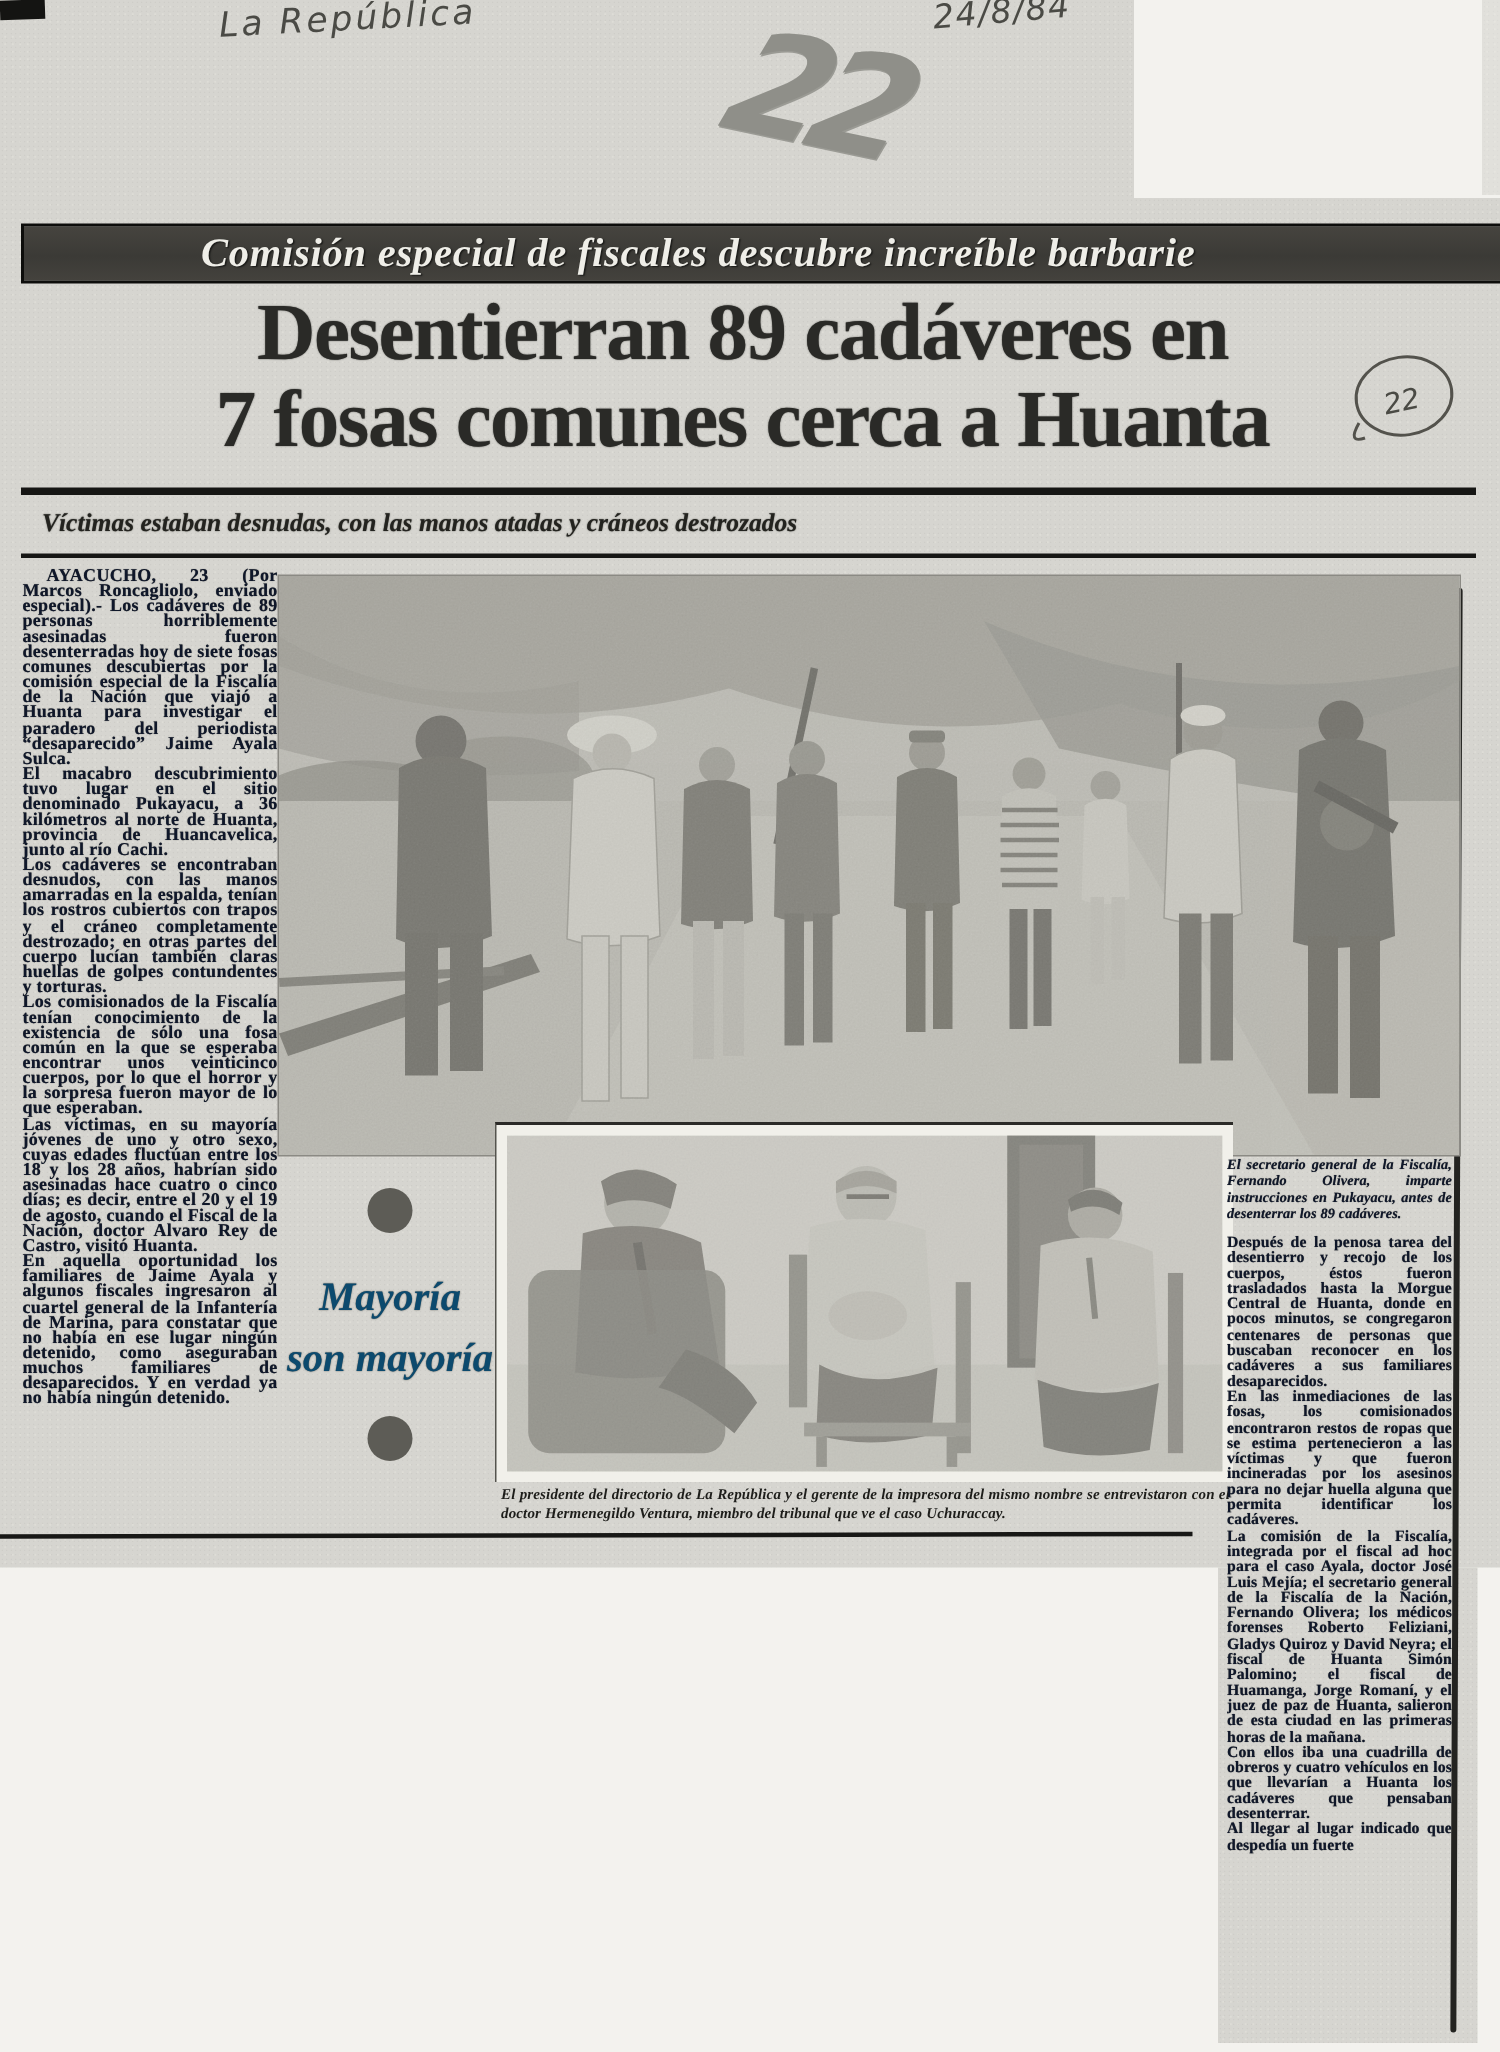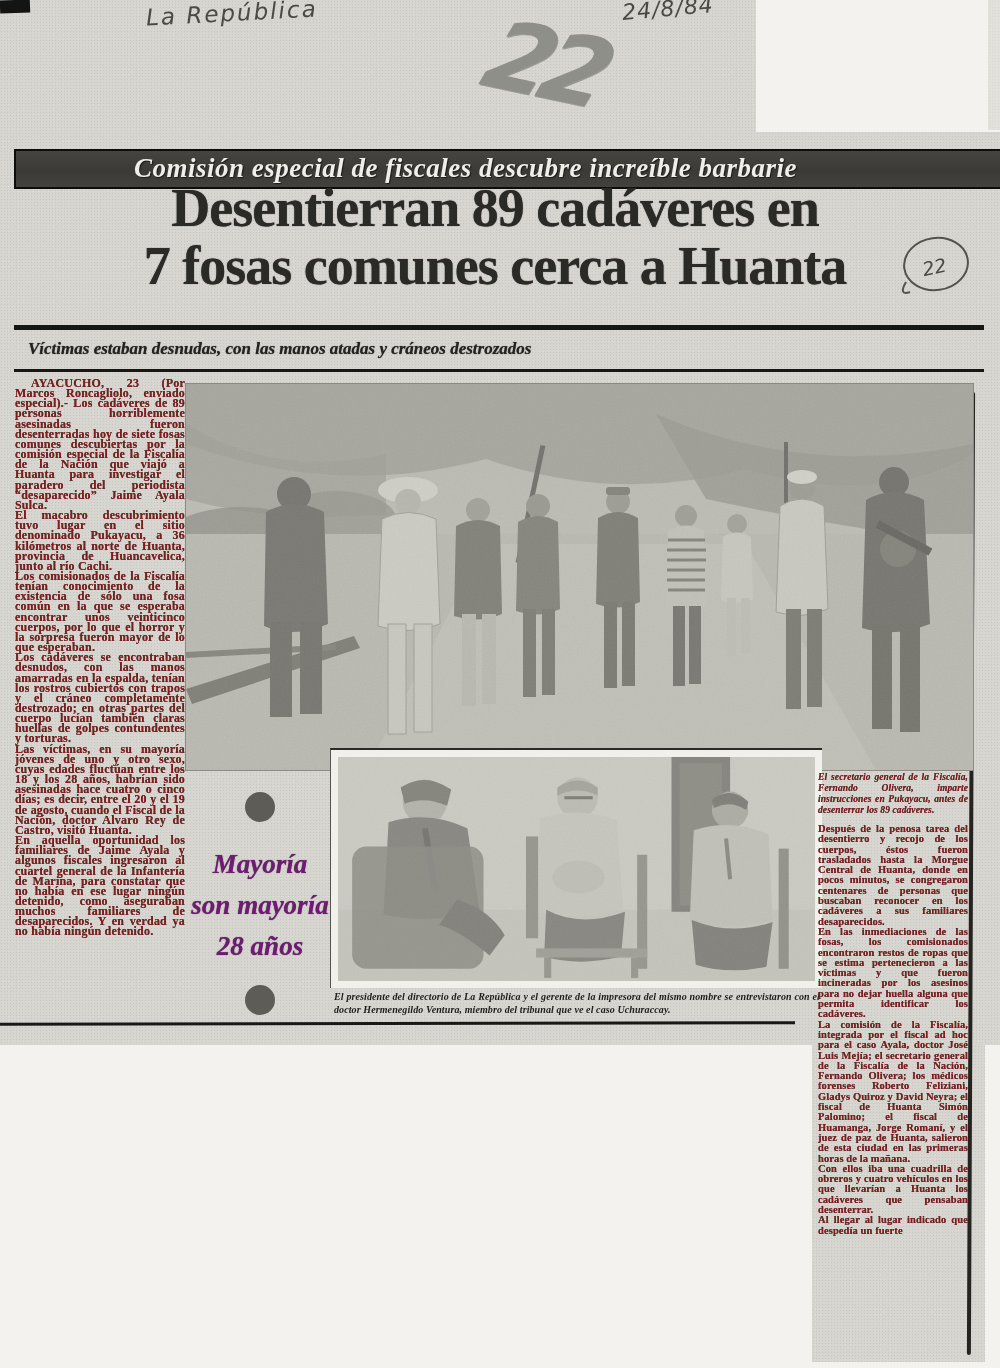--- a/index.html
+++ b/index.html
@@ -31,36 +31,36 @@
     left:14px;top:149px;width:966px;height:36px;
     background:linear-gradient(180deg,#46443f,#3b3a36 55%,#44423d);
     border:2px solid #0d0d0b;
     color:#efeee8;font-style:italic;font-weight:bold;font-size:27px;line-height:35px;
     padding-left:118px;letter-spacing:.5px;
     text-shadow:1px 1px 1px #1a1a18;
     white-space:nowrap;overflow:hidden;
   }
   
   #headline{
-    left:20px;top:179px;width:950px;text-align:center;
+    left:20px;top:192px;width:950px;text-align:center;
     font-weight:bold;font-size:54px;line-height:58px;letter-spacing:-1px;
     color:#2a2a27;text-shadow:0 0 1px #3c3c38;
   }
   .rule{background:#161614;}
   #rule-top{left:14px;top:325px;width:970px;height:5px;}
   #rule-bottom{left:14px;top:369px;width:970px;height:3px;}
   #subheadline{
     left:16px;top:331px;width:966px;
     font-style:italic;font-weight:bold;font-size:17px;line-height:36px;
     color:#23231f;padding-left:12px;white-space:nowrap;overflow:hidden;
     text-shadow:0 0 1px #44443f;
   }
   
   .bodycol{
-    color:#7f1d1d;font-weight:bold;text-align:justify;
+    color:#0f172a;font-weight:bold;text-align:justify;
     text-shadow:0 0 .6px #4a4a44;
     overflow:hidden;
   }
   .bodycol p{margin:0;}
   #left-column{left:15px;top:378px;width:170px;height:662px;font-size:12px;line-height:10.15px;letter-spacing:.2px;}
   #left-column p.lead{text-indent:16px;}
   #right-column{left:818px;top:772px;width:150px;height:484px;font-size:10.5px;line-height:10.3px;letter-spacing:.1px;}
   #right-photo-caption{
     font-style:italic;font-size:9.5px;line-height:11px;margin:0 0 8px 0;
     text-align:justify;
@@ -77,21 +77,21 @@
     left:334px;top:990px;width:486px;
     font-style:italic;font-weight:bold;font-size:10px;line-height:13px;
     color:#1d1d1a;text-align:justify;letter-spacing:.1px;
   }
   
   #pull-quote{left:190px;top:792px;width:140px;text-align:center;}
   .bullet{width:30px;height:30px;border-radius:50%;background:#5d5c56;margin:0 auto;}
   #pull-quote-lines{
     margin:22px 0 18px 0;
     font-style:italic;font-weight:bold;font-size:27px;line-height:41px;
-    color:#701a75;text-shadow:0 0 1px #4a4a44;
+    color:#0c4a6e;text-shadow:0 0 1px #4a4a44;
   }
   #pull-quote-lines span{display:block;}
   
   #corner-mark{left:0;top:0;width:30px;height:13px;background:#141412;transform:rotate(-2deg);}
   #scanline-bottom{left:0;top:1022px;width:795px;height:3px;background:#181816;transform:rotate(-.12deg);}
   #scan-edge-right{left:969px;top:392px;width:4px;height:963px;background:#232320;transform:rotate(.25deg);border-radius:2px;}
   #circled-num{left:896px;top:234px;width:76px;height:68px;}
 </style>
 </head>
 <body>
@@ -122,22 +122,22 @@
   <text x="26" y="40" font-size="19" font-style="italic" fill="#4a4a44" font-family="DejaVu Sans, sans-serif" transform="rotate(-12 38 32)">22</text>
 </svg>
 
 <div class="abs rule" id="rule-top"></div>
 <div class="abs" id="subheadline">Víctimas estaban desnudas, con las manos atadas y cráneos destrozados</div>
 <div class="abs rule" id="rule-bottom"></div>
 
 <div class="abs bodycol" id="left-column" lang="es">
   <p class="lead">AYACUCHO, 23 (Por Marcos Roncagliolo, enviado especial).- Los cadáveres de 89 personas horriblemente asesinadas fueron desenterradas hoy de siete fosas comunes descubiertas por la comisión especial de la Fiscalía de la Nación que viajó a Huanta para investigar el paradero del periodista “desaparecido” Jaime Ayala Sulca.</p>
   <p>El macabro descubrimiento tuvo lugar en el sitio denominado Pukayacu, a 36 kilómetros al norte de Huanta, provincia de Huancavelica, junto al río Cachi.</p>
+  <p>Los cadáveres se encontraban desnudos, con las manos amarradas en la espalda, tenían los rostros cubiertos con trapos y el cráneo completamente destrozado; en otras partes del cuerpo lucían también claras huellas de golpes contundentes y torturas.</p>
   <p>Los comisionados de la Fiscalía tenían conocimiento de la existencia de sólo una fosa común en la que se esperaba encontrar unos veinticinco cuerpos, por lo que el horror y la sorpresa fueron mayor de lo que esperaban.</p>
-  <p>Los cadáveres se encontraban desnudos, con las manos amarradas en la espalda, tenían los rostros cubiertos con trapos y el cráneo completamente destrozado; en otras partes del cuerpo lucían también claras huellas de golpes contundentes y torturas.</p>
   <p>Las víctimas, en su mayoría jóvenes de uno y otro sexo, cuyas edades fluctúan entre los 18 y los 28 años, habrían sido asesinadas hace cuatro o cinco días; es decir, entre el 20 y el 19 de agosto, cuando el Fiscal de la Nación, doctor Alvaro Rey de Castro, visitó Huanta.</p>
   <p>En aquella oportunidad los familiares de Jaime Ayala y algunos fiscales ingresaron al cuartel general de la Infantería de Marina, para constatar que no había en ese lugar ningún detenido, como aseguraban muchos familiares de desaparecidos. Y en verdad ya no había ningún detenido.</p>
 </div>
 
 <div class="abs" id="photo-main">
   <svg viewBox="0 0 787 386" preserveAspectRatio="none">
     <defs>
       <filter id="grain1">
           <feTurbulence type="fractalNoise" baseFrequency=".8" numOctaves="2" result="n"></feTurbulence>
           <feColorMatrix in="n" type="saturate" values="0"></feColorMatrix>
@@ -234,21 +234,20 @@
     </g>
     <rect width="787" height="386" filter="url(#grain1)" opacity=".5" fill="#b9b8b1"></rect>
   </svg>
 </div>
 
 <div class="abs" id="pull-quote">
   <div class="bullet"></div>
   <div id="pull-quote-lines">
     <span>Mayoría</span>
     <span>son mayoría</span>
-    <span>28 años</span>
   </div>
   <div class="bullet"></div>
 </div>
 
 <div class="abs" id="photo-inset">
   <svg viewBox="0 0 472 220" preserveAspectRatio="none">
     <defs>
       <filter id="grain2">
           <feTurbulence type="fractalNoise" baseFrequency=".8" numOctaves="2" result="n"></feTurbulence>
           <feColorMatrix in="n" type="saturate" values="0"></feColorMatrix>

